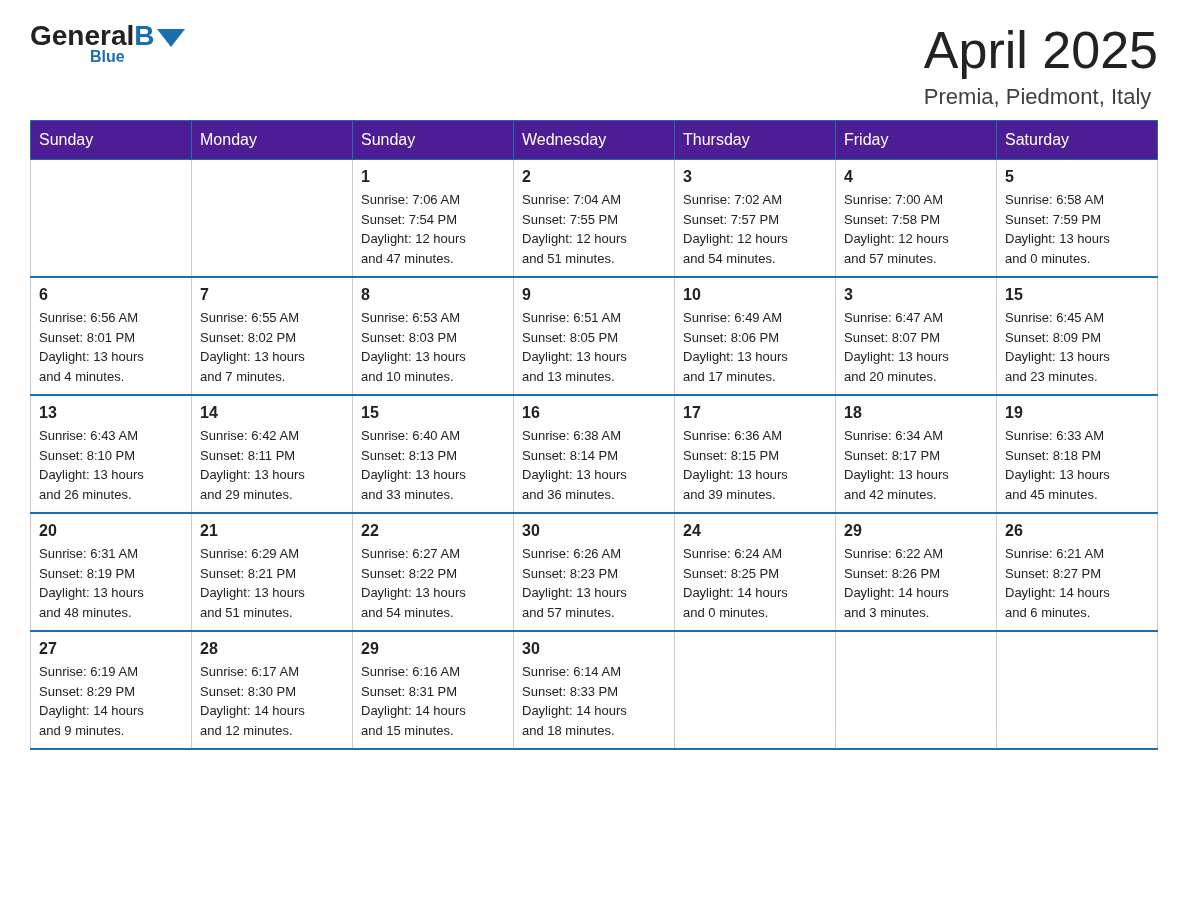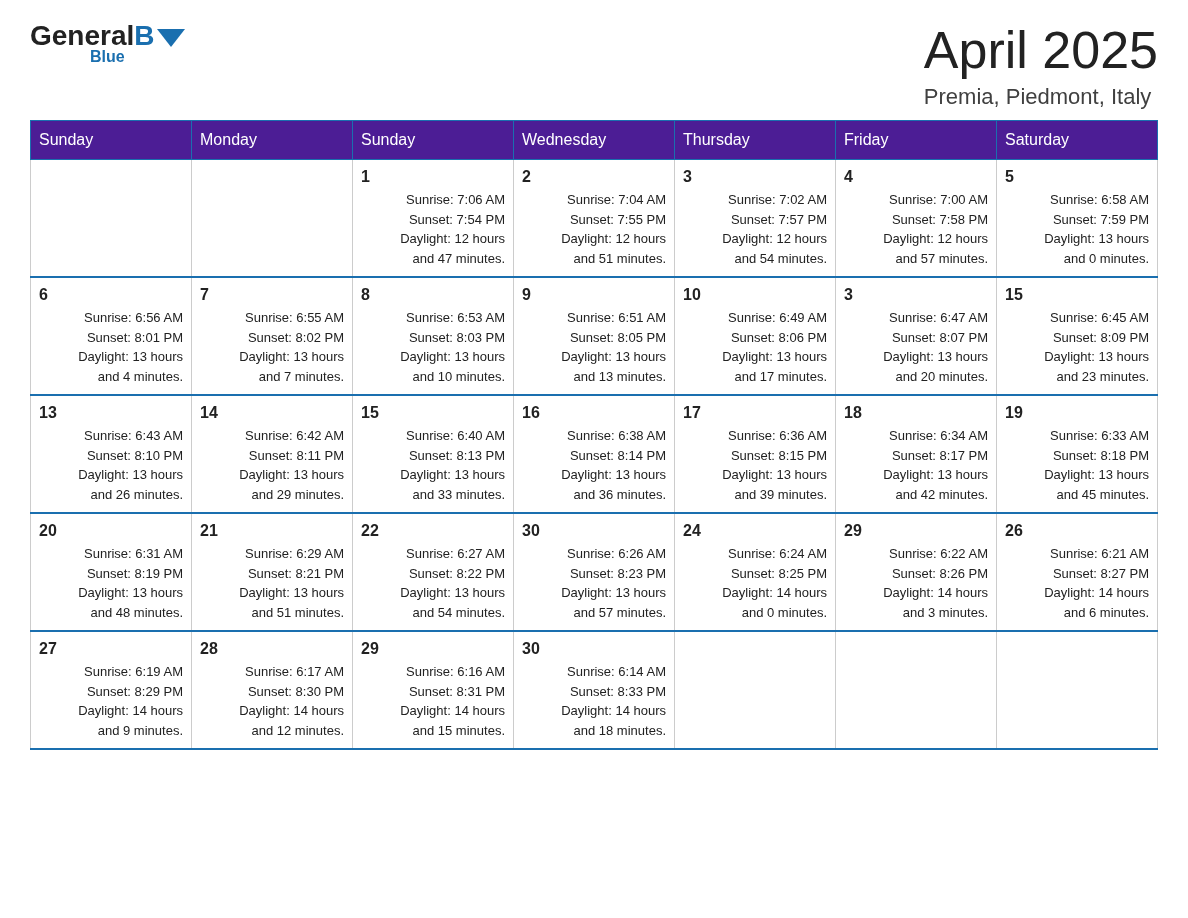--- a/index.html
+++ b/index.html
@@ -87,21 +87,20 @@
     }
     .day-num {
       font-size: 16px;
       font-weight: bold;
       display: block;
       margin-bottom: 4px;
     }
     .day-info {
       font-size: 13px;
       line-height: 1.5;
-      text-align: right;
     }
     td.empty {
       background: #fff;
     }
   </style>
 </head>
 <body>
 
 <div class="header">
   <div class="logo">

